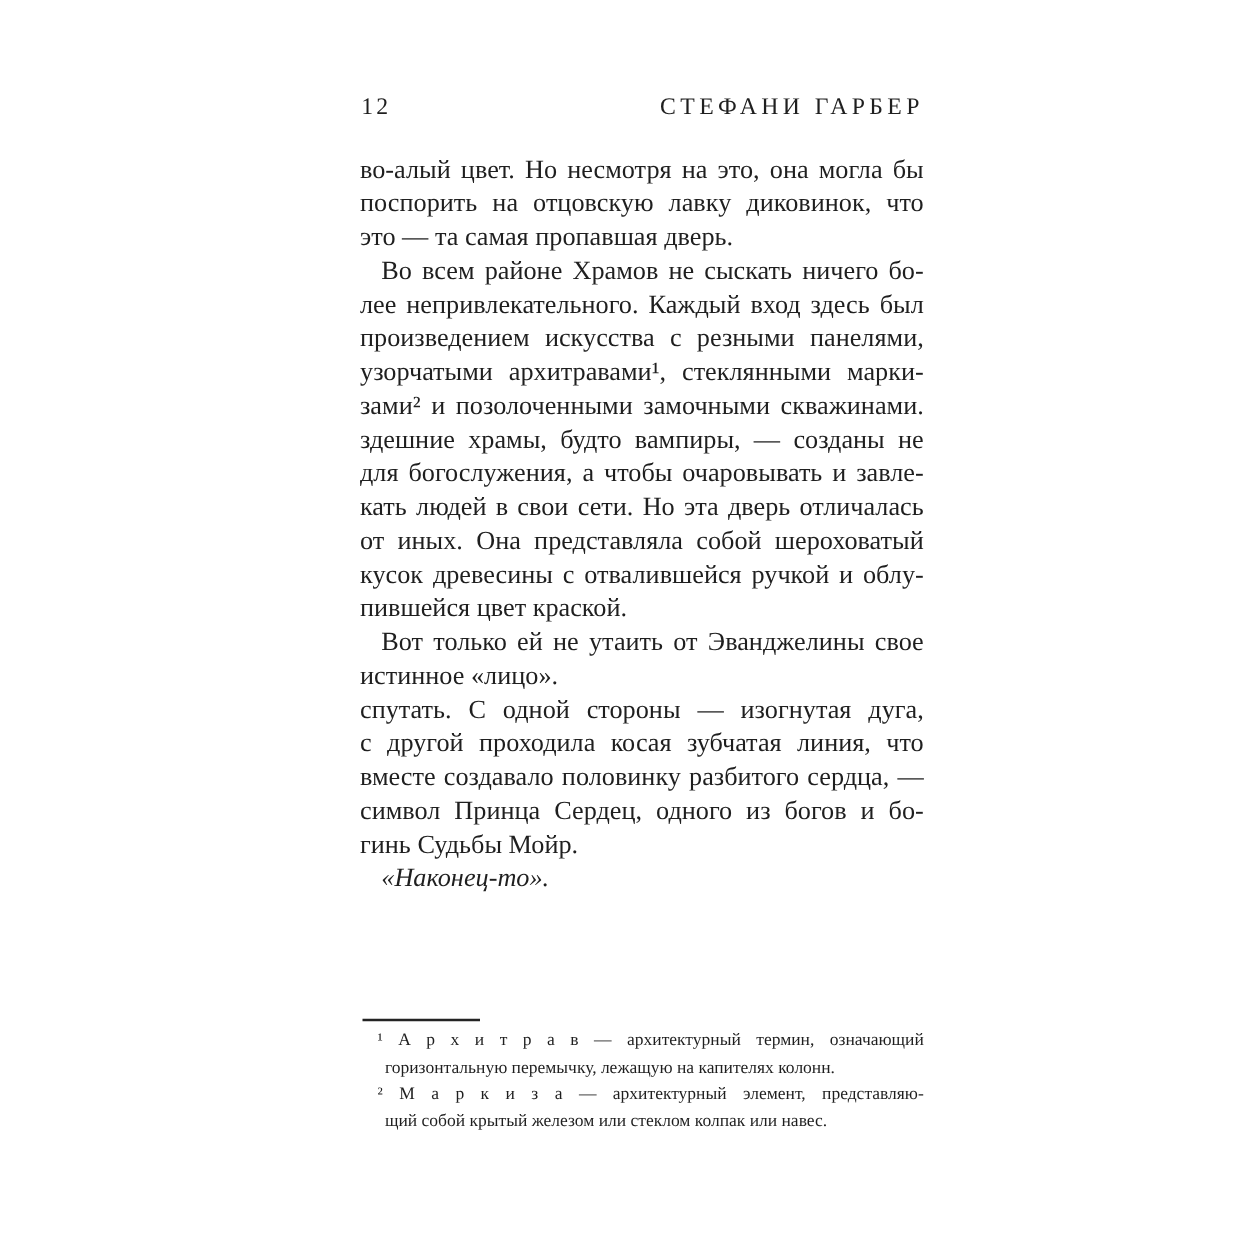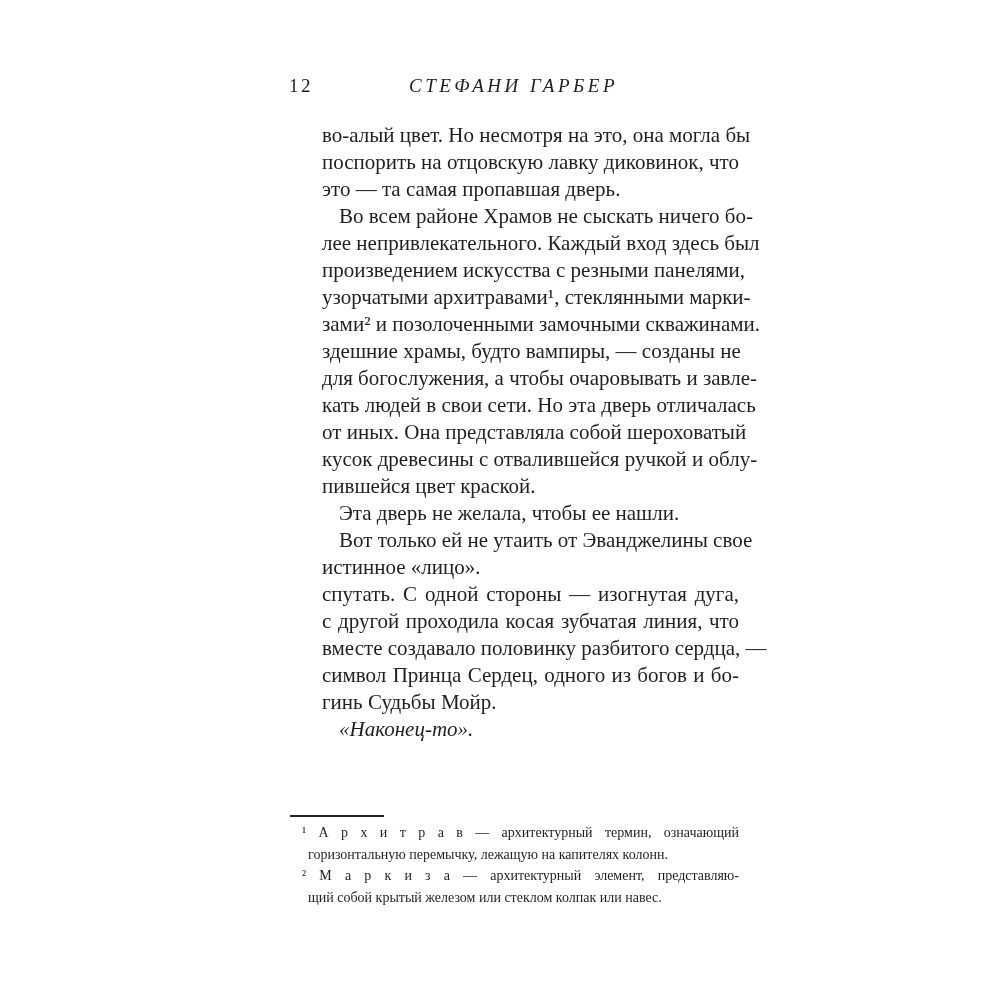--- a/index.html
+++ b/index.html
@@ -29,35 +29,33 @@
     line-height: 24px;
   }
   .page-number {
     position: absolute;
     left: 1px; top: 0;
     letter-spacing: 2.5px;
   }
   .running-title {
     display: block;
     width: 100%;
-    text-align: center;
+    text-align: right;
     letter-spacing: 3.5px;
-    font-style: italic;
   }
   
   .body-text { top: 122px; }
   .line {
     height: 27px;
     font-size: 21px;
     line-height: 27px;
     text-align: justify;
     text-align-last: justify;
     white-space: nowrap;
     overflow: visible;
-    margin-left: 34px;
   }
   .line.end { text-align-last: left; }
   .line.ind { text-indent: 17px; }
   .line.it  { font-style: italic; }
   
   .footnote-rule {
     position: absolute;
     left: 290px; top: 815px;
     width: 94px; height: 2px;
     background: #232323;
@@ -99,23 +97,20 @@
       <div class="line">узорчатыми архитравами¹, стеклянными марки-</div>
       <div class="line">зами² и позолоченными замочными скважинами.</div>
       <div class="line">здешние храмы, будто вампиры, — созданы не</div>
       <div class="line">для богослужения, а чтобы очаровывать и завле-</div>
       <div class="line">кать людей в свои сети. Но эта дверь отличалась</div>
       <div class="line">от иных. Она представляла собой шероховатый</div>
       <div class="line">кусок древесины с отвалившейся ручкой и облу-</div>
       <div class="line end">пившейся цвет краской.</div>
     </div>
 
-    <div>
-      <div class="line ind end">Эта дверь не желала, чтобы ее нашли.</div>
-    </div>
 
     <div>
       <div class="line ind">Вот только ей не утаить от Эванджелины свое</div>
       <div class="line end">истинное «лицо».</div>
     </div>
 
     <div>
       <div class="line">спутать. С одной стороны — изогнутая дуга,</div>
       <div class="line">с другой проходила косая зубчатая линия, что</div>
       <div class="line">вместе создавало половинку разбитого сердца, —</div>

